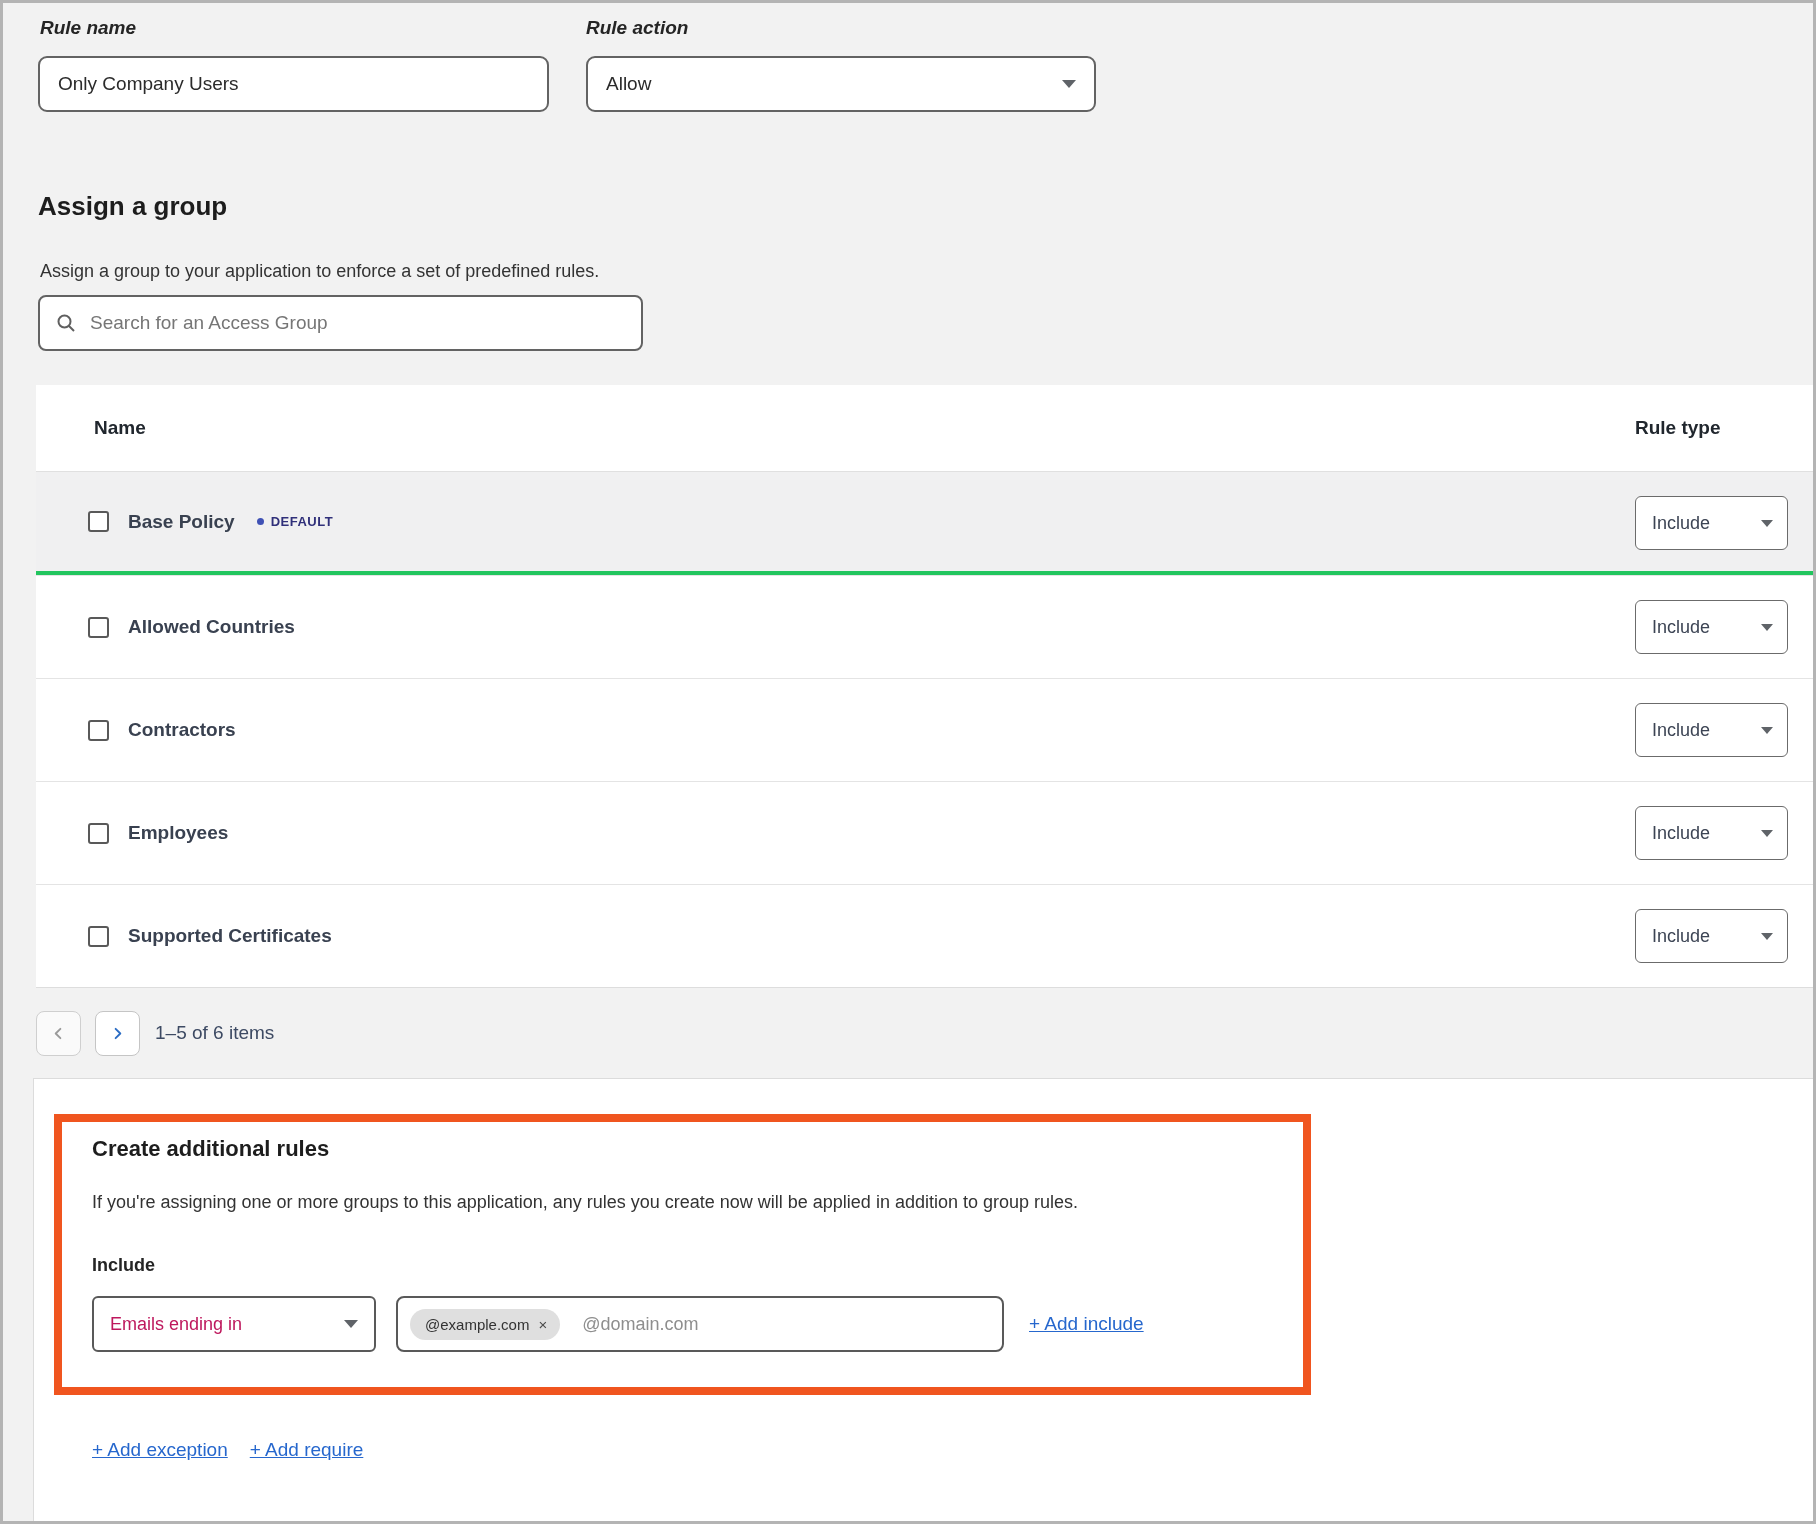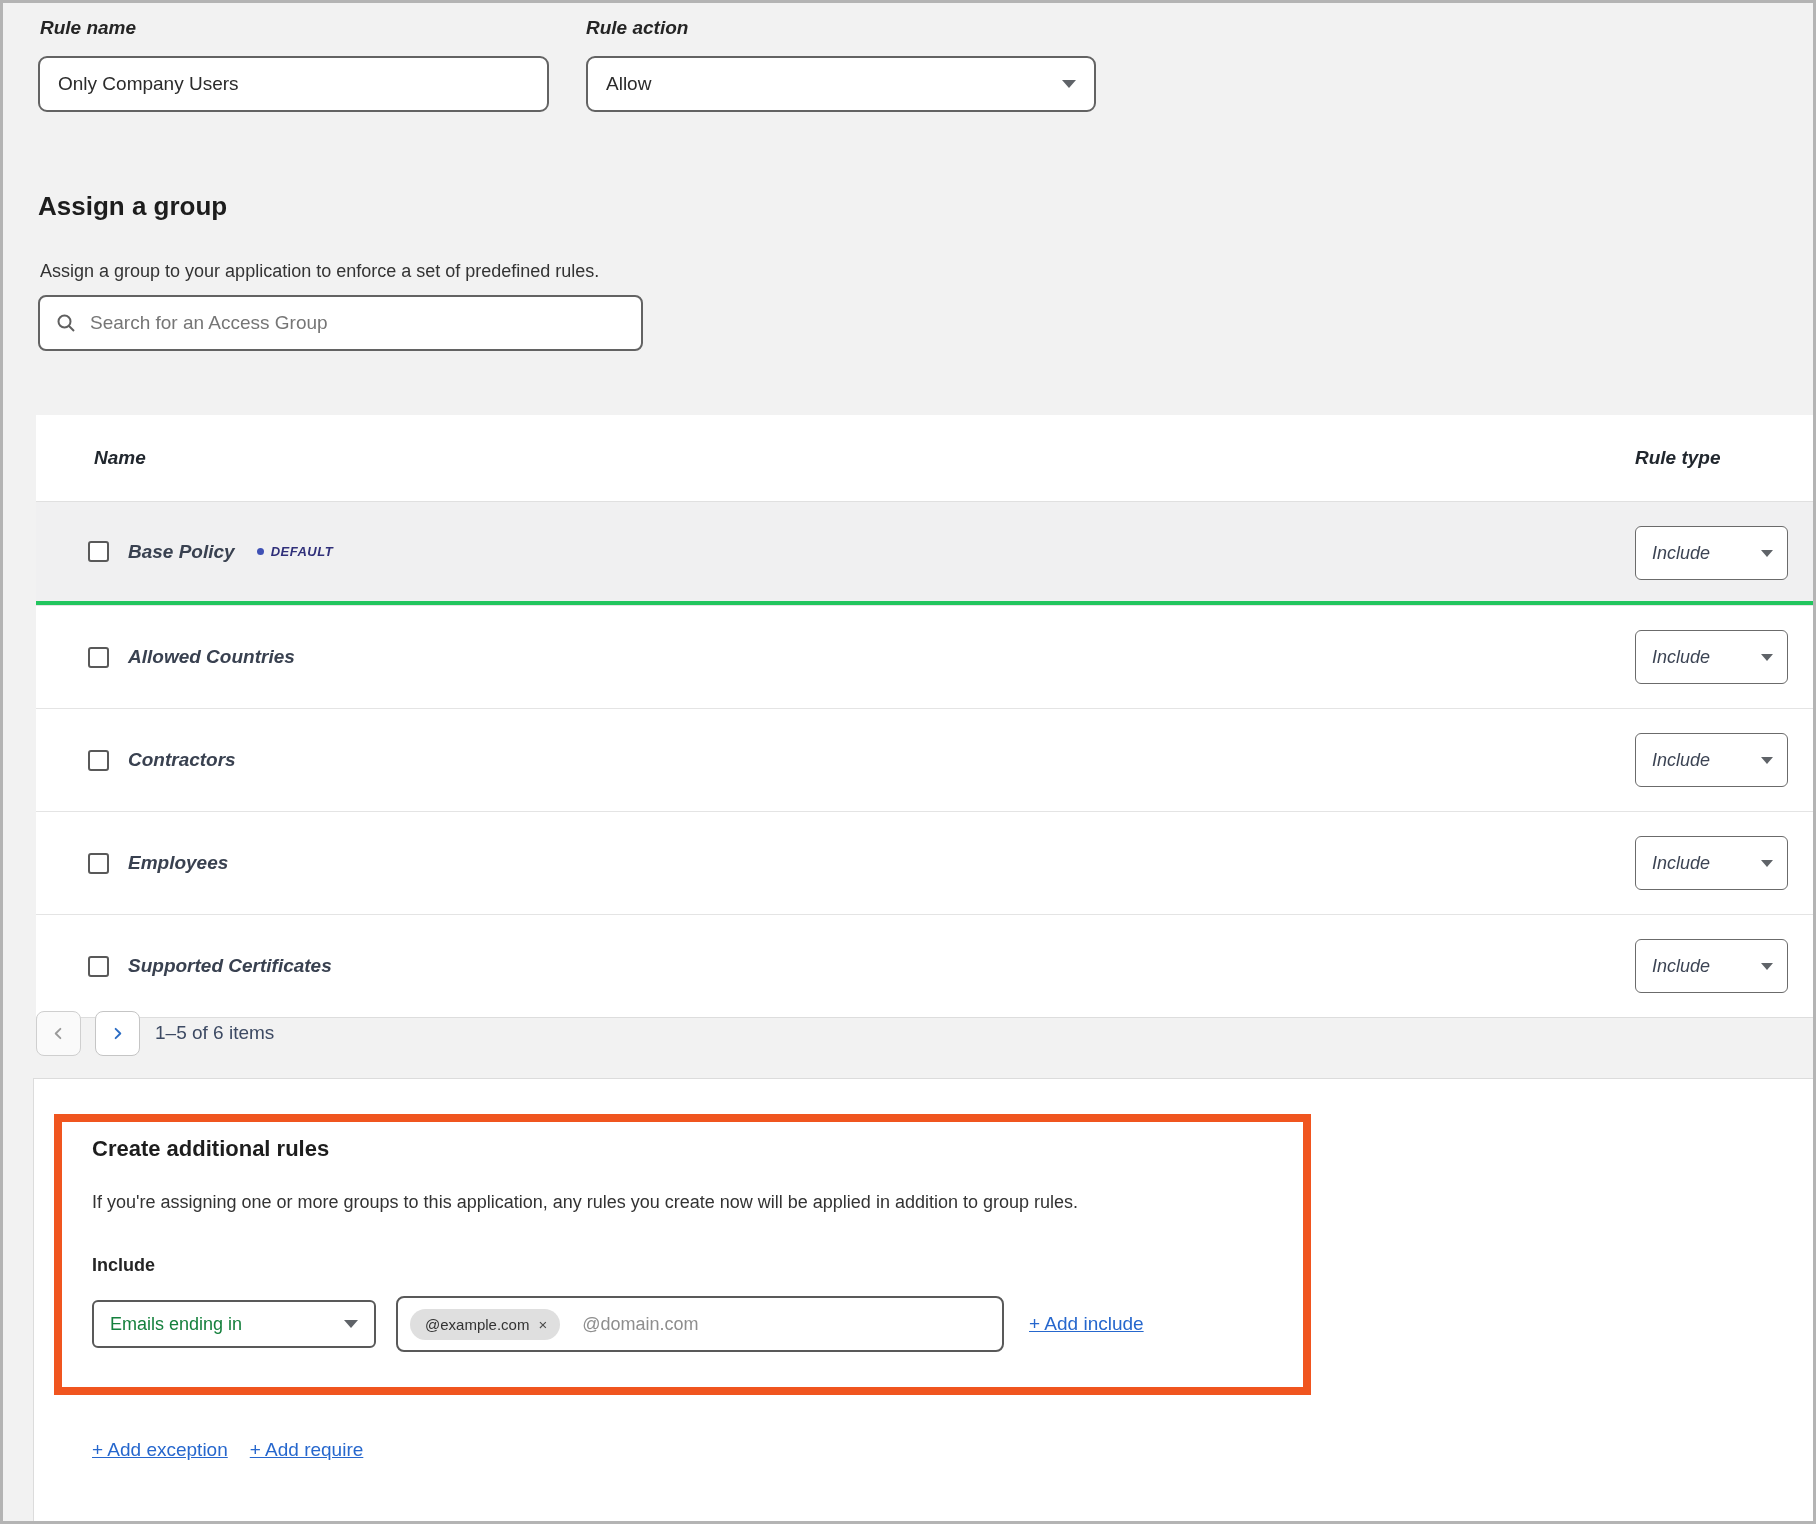--- a/index.html
+++ b/index.html
@@ -49,21 +49,21 @@
   }
   .search-box svg { flex:0 0 auto; }
   .search-box input {
     border:none; outline:none; background:transparent;
     font-size:19px; color:#2b2b2b; margin-left:14px; width:100%;
   }
   .search-box input::placeholder { color:#767676; }
   .text-input::placeholder { color:#8e8e8e; }
 
   
-  .grp-table { left:33px; top:412px; width:1779px;font-style:italic; }
+  .grp-table { left:33px; top:382px; width:1779px; }
   .thead {
     height:87px; background:#fff; position:relative;
     display:flex; align-items:center;
     border-bottom:1px solid #e0e0e0;
     font-size:19px; font-weight:bold; color:#21272e;
   }
   .thead .col-name { padding-left:58px; }
   .thead .col-type { position:absolute; left:1599px; }
   .trow {
     height:103px; background:#fff; position:relative;
@@ -108,24 +108,24 @@
   .obox {
     position:absolute; left:20px; top:35px; width:1257px; height:281px;
     border:8px solid #F0551F; background:#fff;
     padding:14px 0 0 30px;
   }
   .obox h3 { font-size:22px; font-weight:bold; color:#1d1d1d; }
   .obox .desc { margin-top:30px; font-size:18px; color:#333; }
   .obox .inc-label { display:block; margin-top:42px; font-size:18px; font-weight:bold; color:#252525; }
   .controls { margin-top:20px; display:flex; align-items:center; }
   .sel-emails {
-    width:284px; height:48px;
+    width:284px; height:56px;
     border:2px solid #595959; border-radius:6px; background:#fff;
     display:flex; align-items:center; justify-content:space-between;
-    padding:0 16px; font-size:18px; color:#15803d; cursor:pointer;
+    padding:0 16px; font-size:18px; color:#be185d; cursor:pointer;
   }
   .chip-field {
     margin-left:20px; width:608px; height:56px;
     border:2px solid #595959; border-radius:8px; background:#fff;
     display:flex; align-items:center; padding:0 12px;
   }
   .chip {
     display:flex; align-items:center;
     background:#dfdfdf; border-radius:16px;
     padding:7px 13px 7px 15px;

